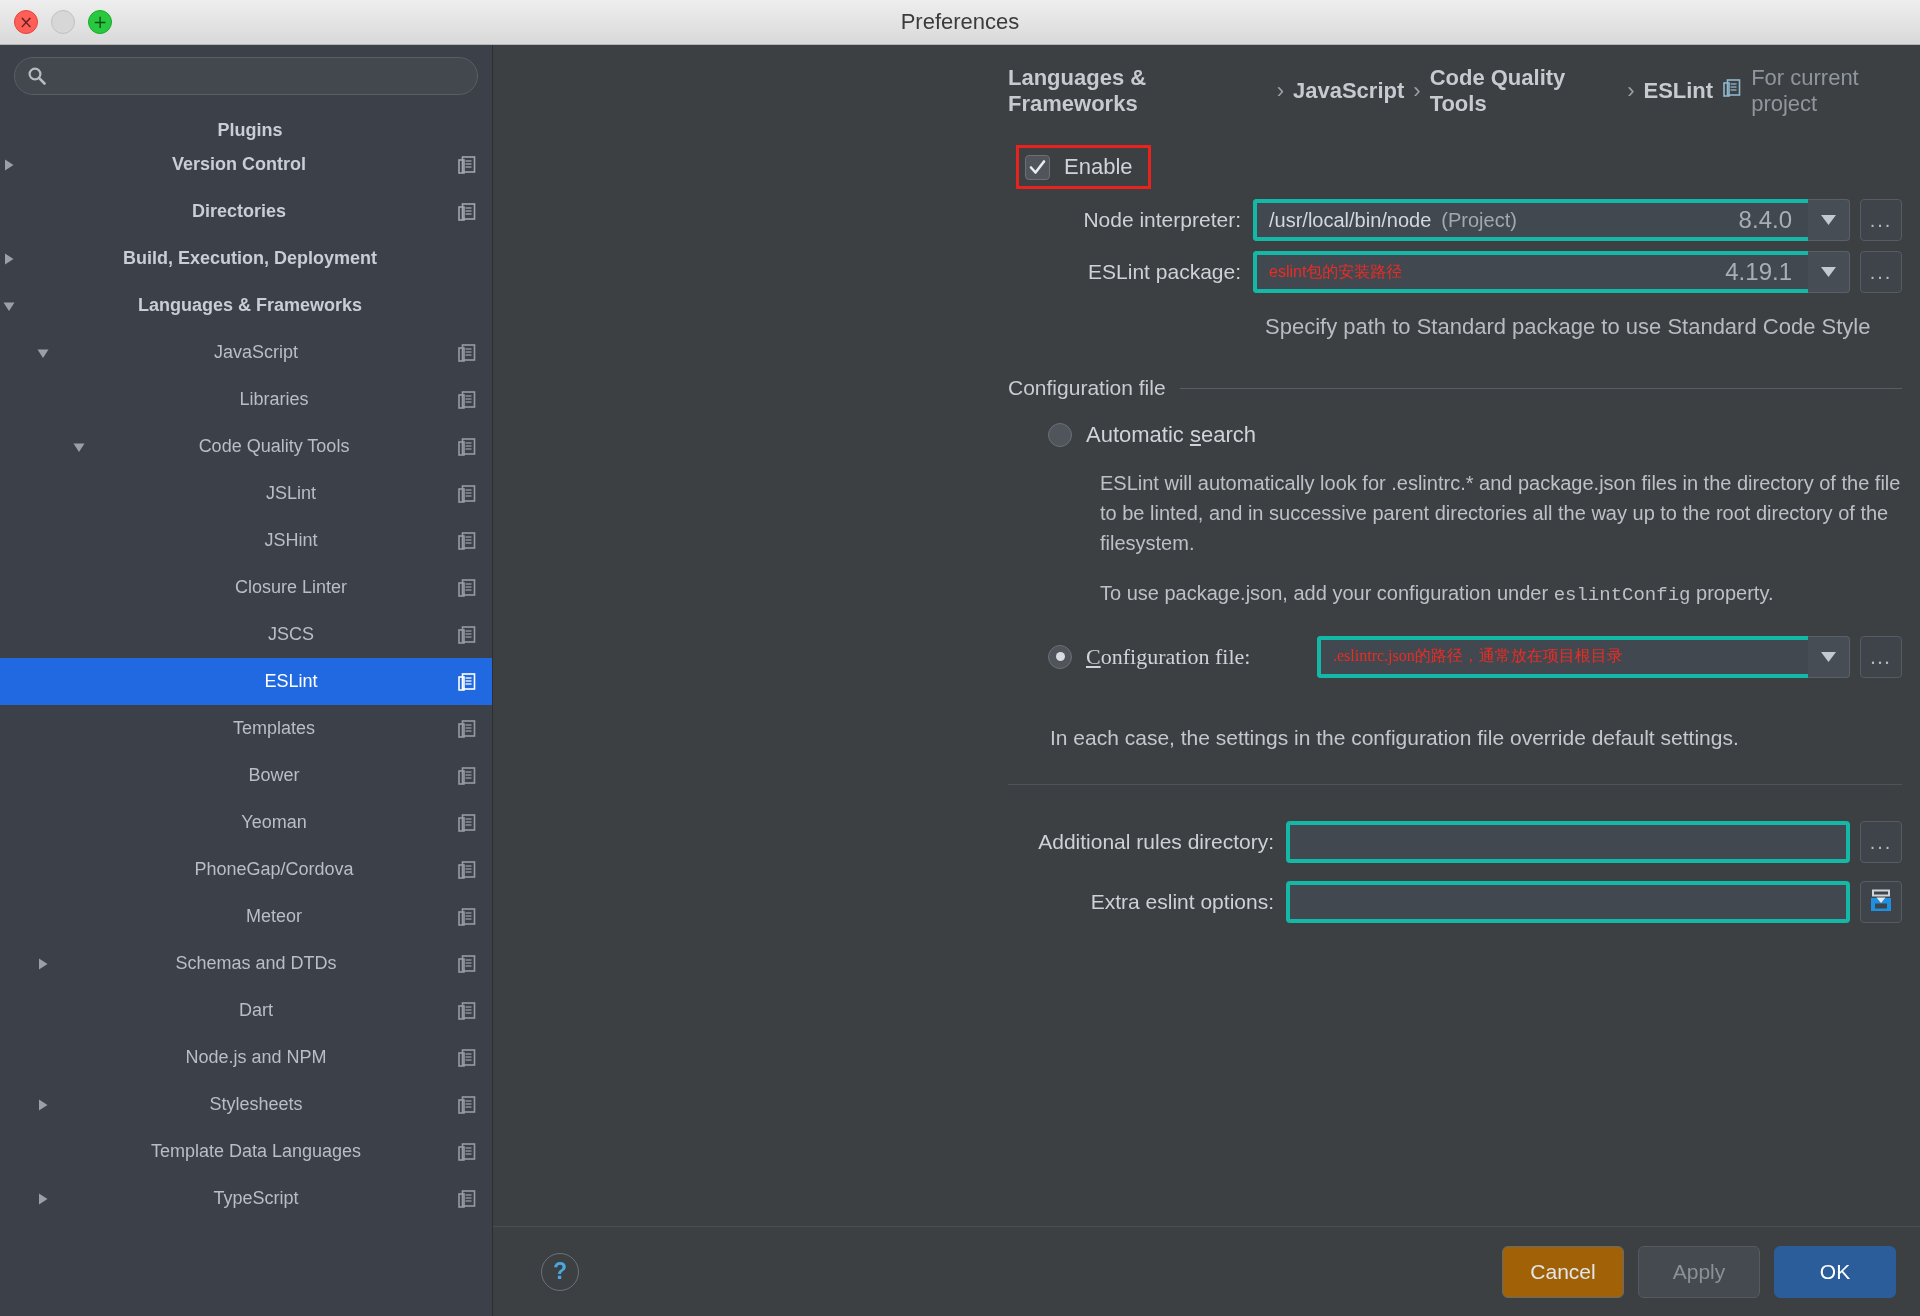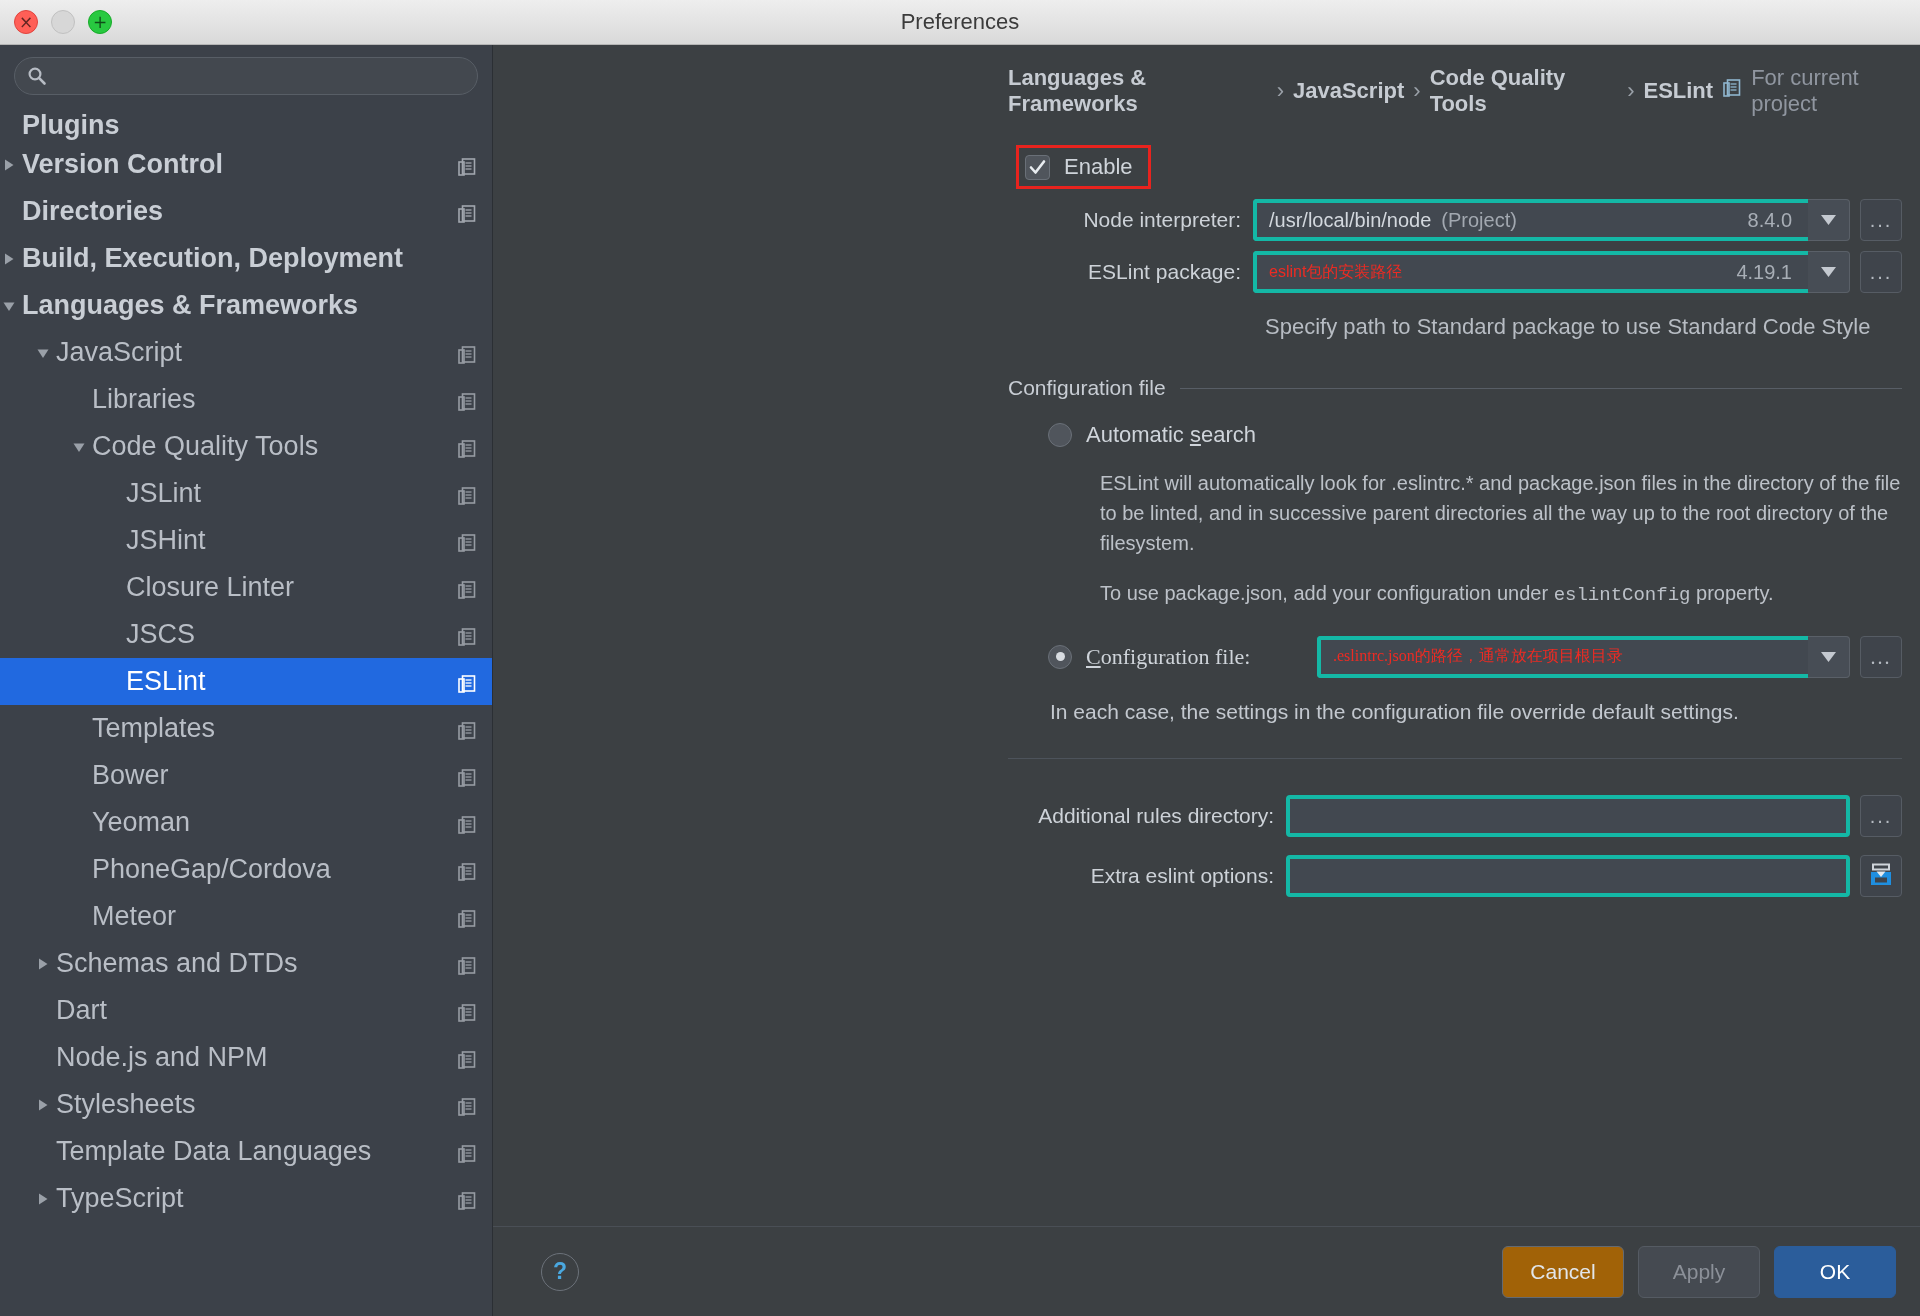--- a/index.html
+++ b/index.html
@@ -47,21 +47,21 @@
   }
   .search-ico { width:20px; height:20px; flex:none; }
   .search-inp {
     flex:1; background:transparent; border:none; outline:none;
     color:#d7dae0; font-size:16px; font-family:"Liberation Sans", sans-serif;
     padding-left:6px;
   }
   .tree { flex:1; overflow:hidden; position:relative; padding-top: 2px; }
   .trow {
     height: 47px; display:flex; align-items:center;
-    color:#b9bec6; font-size: 27px; position: relative; padding-right: 14px;
+    color:#b9bec6; font-size: 18px; position: relative; padding-right: 14px; text-align: center;
   }
   .trow.bold { font-weight: 700; color:#c9ced5; }
   .trow.sel { background:#2169e0; color:#ffffff; }
   .arrow { width: 26px; flex:none; display:flex; align-items:center; justify-content:center; }
   .arrow svg { display:block; }
   .tlabel { flex:1; white-space: nowrap; overflow:hidden; }
   .copyico { width: 22px; height: 22px; flex:none; opacity:.72; }
   .trow.sel .copyico { opacity: 1; }
 
   
@@ -100,21 +100,21 @@
   
   .frow { display:flex; align-items:center; margin-top: 10px; }
   .flabel { font-size: 21px; color:#cdd2d8; text-align:right; white-space:nowrap; }
   .lw { width: 245px; padding-right: 12px; }
 
   .field {
     flex:1; height: 42px; background:#424850; border:4px solid #14b8a6; border-radius:4px;
     display:flex; align-items:center; padding: 0 12px; min-width:0; color:#d3d8de; font-size:20px;
   }
   .field .muted { color:#a2a8b0; padding-left:10px; }
-  .field .ver { margin-left:auto; color:#a8aeb6; font-size: 20px; padding-right: 4px; }
+  .field .ver { margin-left:auto; color:#a8aeb6; font-size: 24px; padding-right: 4px; }
   .field .redtxt { color:#ec2b23; font-size: 16px; }
   .combo-btn {
     width: 42px; height: 42px; background:#474d55; border:1px solid #5a6068; border-left:none;
     border-radius: 0 4px 4px 0; display:flex; align-items:center; justify-content:center; flex:none;
   }
   .dots-btn {
     width: 42px; height: 42px; background:#3f444b; border:1px solid #565c64; border-radius:4px;
     margin-left: 10px; display:flex; align-items:center; justify-content:center; flex:none;
     color:#b6bbc2; font-size: 20px; letter-spacing:2px; line-height:1;
   }
@@ -140,21 +140,21 @@
 
   .para {
     font-size: 20px; color:#bcc1c8; line-height: 1.5; margin-top: 20px;
     padding-left: 92px; max-width: 1310px;
   }
   .mono { font-family:"Liberation Mono", monospace; font-size: 19px; }
 
   .cfg-row { display:flex; align-items:center; margin-top: 26px; padding-left: 40px; font-family: Liberation Serif, serif; }
   .cfg-row .radio-lbl { width: 245px; }
 
-  .note { font-size: 21px; color:#c3c8cf; margin-top: 22px; padding-left: 42px; }
+  .note { font-size: 21px; color:#c3c8cf; margin-top: 48px; padding-left: 42px; }
 
   .divider { height:1px; background:#4d535b; margin: 34px 0 0 0; }
 
   .tail { margin-top: 36px; }
   .tail .frow { margin-top: 18px; }
   .tail .lw { width: 278px; }
 
   .expand-btn {
     width: 42px; height: 42px; background:#3f444b; border:1px solid #565c64; border-radius:4px;
     margin-left: 10px; display:flex; align-items:center; justify-content:center; flex:none;

